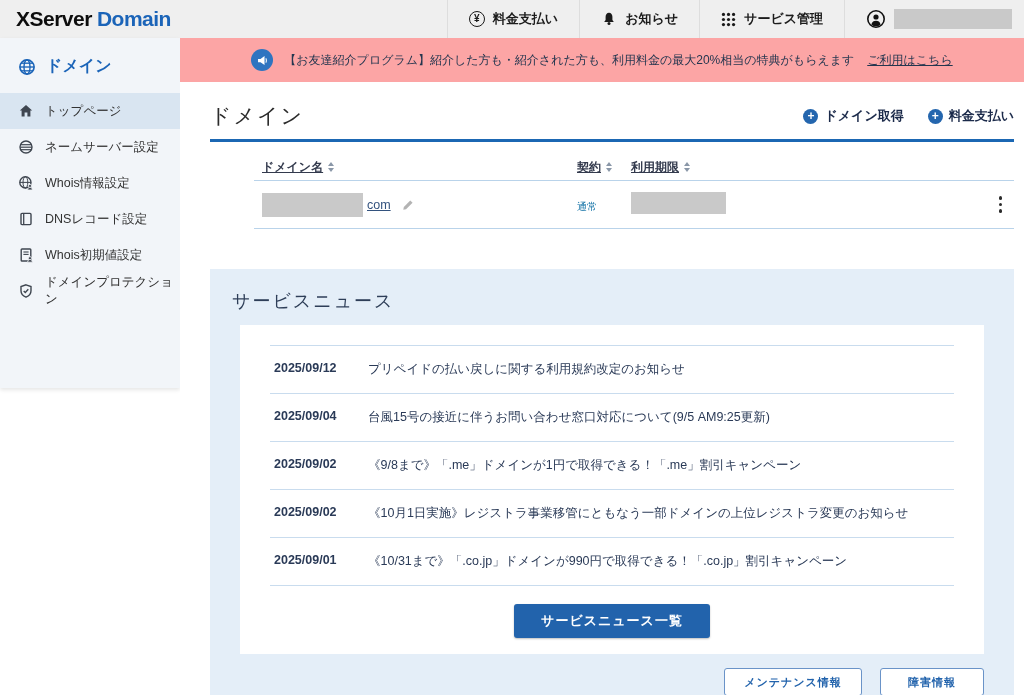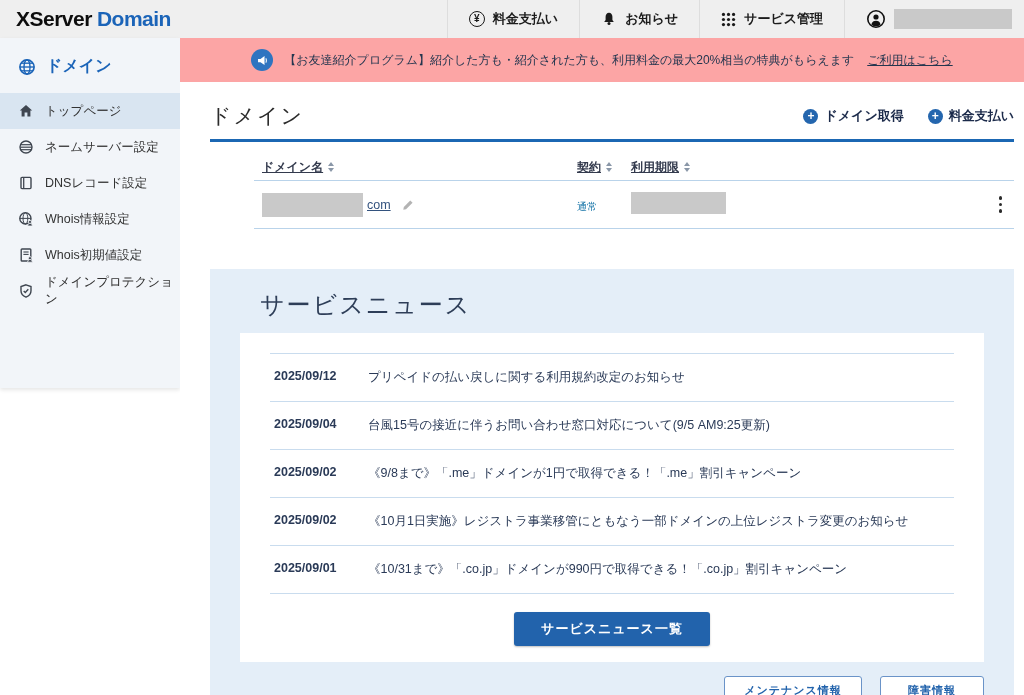--- a/index.html
+++ b/index.html
@@ -70,21 +70,21 @@
   .redact-domain { width:101px; height:24px; }
   .domain-link { font-size:12.5px; color:#33527e; text-decoration:underline; cursor:pointer; }
   .pencil { margin-left:6px; cursor:pointer; display:flex; }
   .contract-text { font-size:10px; color:#0369a1; }
   .redact-expiry { width:95px; height:22px; }
   .kebab { display:flex; flex-direction:column; gap:3px; cursor:pointer; padding:4px; }
   .kebab i { width:3.5px; height:3.5px; border-radius:50%; background:#2b2b2b; }
 
   
   .news-panel { margin-top:40px; background:#e4eef8; padding-bottom:10px; }
-  .news-title { font-size:24px; font-weight:500; color:#2e3e58; letter-spacing:2px; padding:20px 0 0 22px;margin-left:28px; }
+  .news-title { font-size:18px; font-weight:500; color:#2e3e58; letter-spacing:2px; padding:20px 0 0 22px; }
   .news-card { margin:12px 30px 0 30px; background:#fff; padding:20px 30px 16px 30px; }
   .news-list { border-top:1px solid #c9dcee; }
   .news-row { display:flex; align-items:flex-start; gap:18px; padding:15px 4px; border-bottom:1px solid #c9dcee;
     font-size:12.5px; color:#2a3a57; cursor:pointer; }
   .news-date { flex:none; width:76px; font-weight:600; }
   .news-text { font-weight:500; }
   .news-btn-wrap { display:flex; justify-content:center; margin-top:18px; }
   .news-list-button { width:196px; height:34px; background:#2263ac; color:#fff; border:none;
     font-size:13px; font-weight:bold; letter-spacing:1px; border-radius:3px; cursor:pointer;
     box-shadow:0 1px 2px rgba(0,0,0,0.25); font-family:inherit; }
@@ -184,38 +184,38 @@
             <line x1="2.2" y1="8.2" x2="13.8" y2="8.2" stroke="#3f4650" stroke-width="1.2"></line>
             <line x1="2.6" y1="10.7" x2="13.4" y2="10.7" stroke="#3f4650" stroke-width="1.2"></line>
           </svg>
         </span>
         <span>ネームサーバー設定</span>
       </div>
 
       <div class="sb-item">
         <span class="ic">
           <svg width="16" height="16" viewBox="0 0 16 16">
-            <rect x="3" y="2.4" width="10" height="11.2" rx="1" fill="none" stroke="#3f4650" stroke-width="1.4"></rect>
-            <line x1="5.7" y1="2.4" x2="5.7" y2="13.6" stroke="#3f4650" stroke-width="1.3"></line>
-          </svg>
-        </span>
-        <span>DNSレコード設定</span>
-      </div>
-
-      <div class="sb-item">
-        <span class="ic">
-          <svg width="16" height="16" viewBox="0 0 16 16">
             <circle cx="7.4" cy="7.4" r="5.6" fill="none" stroke="#3f4650" stroke-width="1.4"></circle>
             <ellipse cx="7.4" cy="7.4" rx="2.4" ry="5.6" fill="none" stroke="#3f4650" stroke-width="1"></ellipse>
             <line x1="1.8" y1="7.4" x2="13" y2="7.4" stroke="#3f4650" stroke-width="1"></line>
             <circle cx="12" cy="11" r="1.6" fill="#3f4650" stroke="#f2f5f9" stroke-width="0.8"></circle>
             <path d="M9.6 15 C9.9 12.9 10.8 12.3 12 12.3 C13.2 12.3 14.1 12.9 14.4 15 Z" fill="#3f4650" stroke="#f2f5f9" stroke-width="0.8"></path>
           </svg>
         </span>
         <span>Whois情報設定</span>
+      </div>
+
+      <div class="sb-item">
+        <span class="ic">
+          <svg width="16" height="16" viewBox="0 0 16 16">
+            <rect x="3" y="2.4" width="10" height="11.2" rx="1" fill="none" stroke="#3f4650" stroke-width="1.4"></rect>
+            <line x1="5.7" y1="2.4" x2="5.7" y2="13.6" stroke="#3f4650" stroke-width="1.3"></line>
+          </svg>
+        </span>
+        <span>DNSレコード設定</span>
       </div>
 
       <div class="sb-item">
         <span class="ic">
           <svg width="16" height="16" viewBox="0 0 16 16">
             <rect x="3.2" y="2" width="9.6" height="12" rx="0.8" fill="none" stroke="#3f4650" stroke-width="1.4"></rect>
             <line x1="5.4" y1="5" x2="10.6" y2="5" stroke="#3f4650" stroke-width="1.1"></line>
             <line x1="5.4" y1="7.4" x2="10.6" y2="7.4" stroke="#3f4650" stroke-width="1.1"></line>
             <circle cx="12" cy="11.2" r="1.6" fill="#3f4650" stroke="#f2f5f9" stroke-width="0.8"></circle>
             <path d="M9.6 15.2 C9.9 13.1 10.8 12.5 12 12.5 C13.2 12.5 14.1 13.1 14.4 15.2 Z" fill="#3f4650" stroke="#f2f5f9" stroke-width="0.8"></path>

